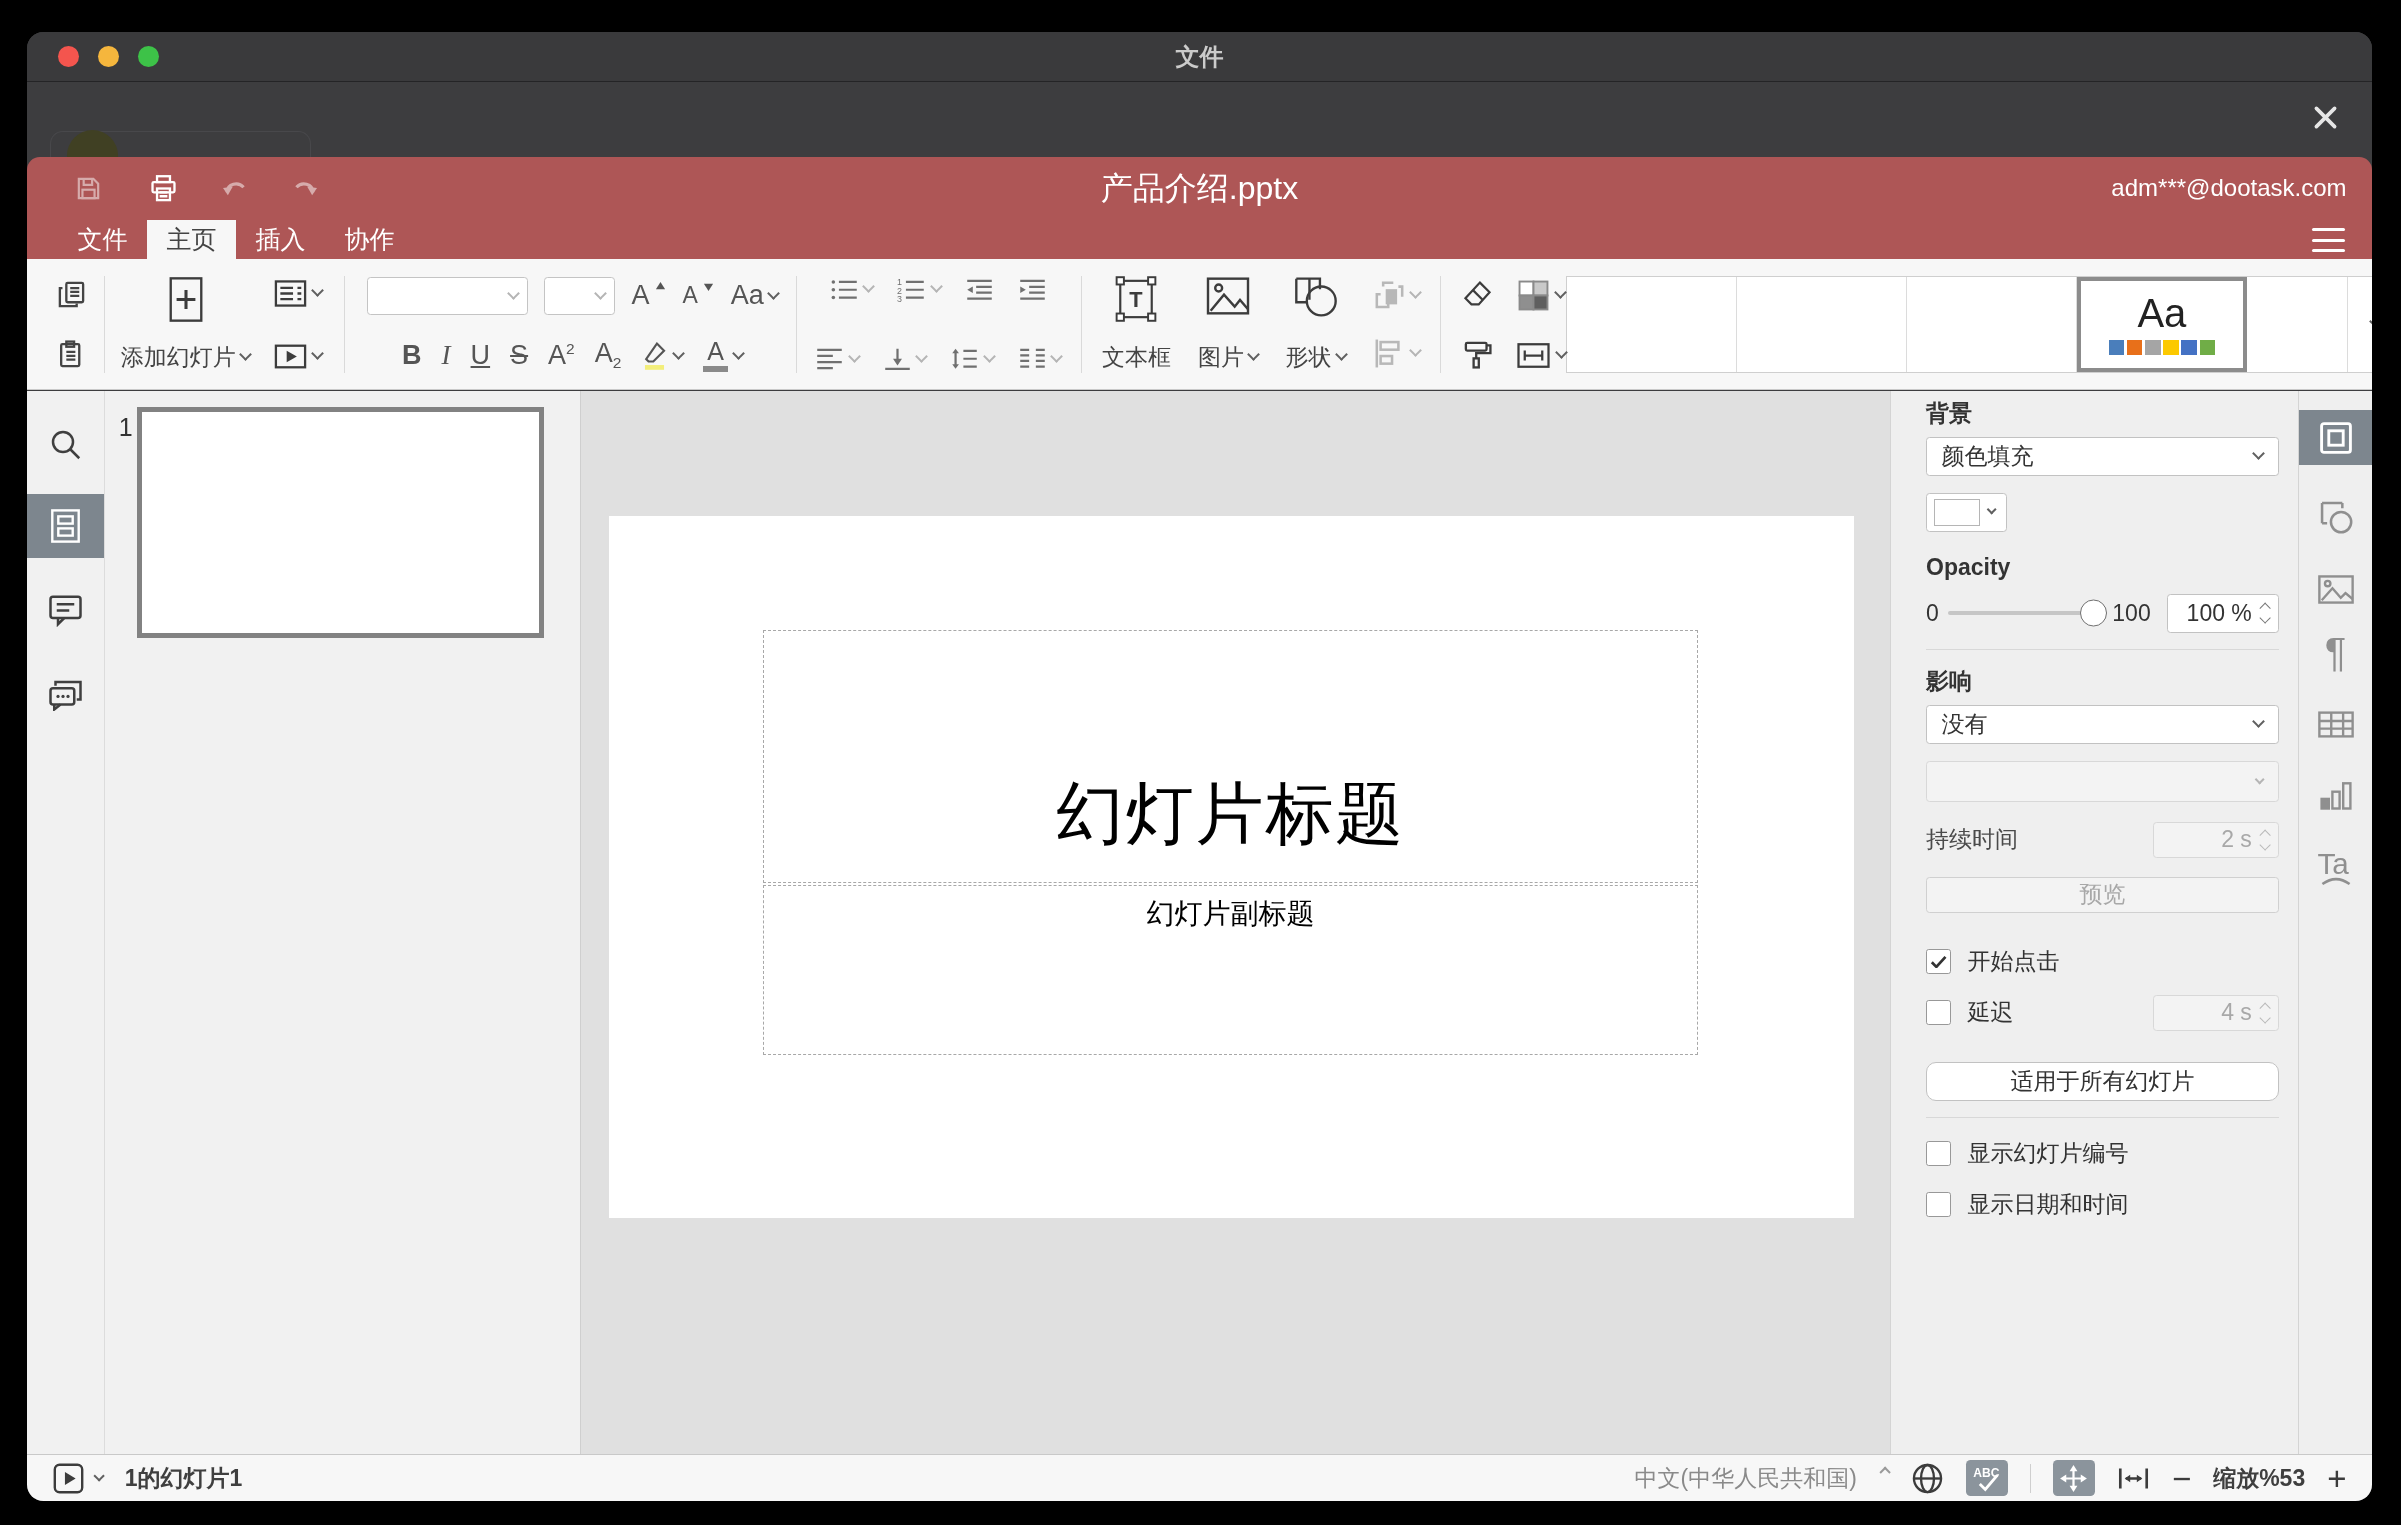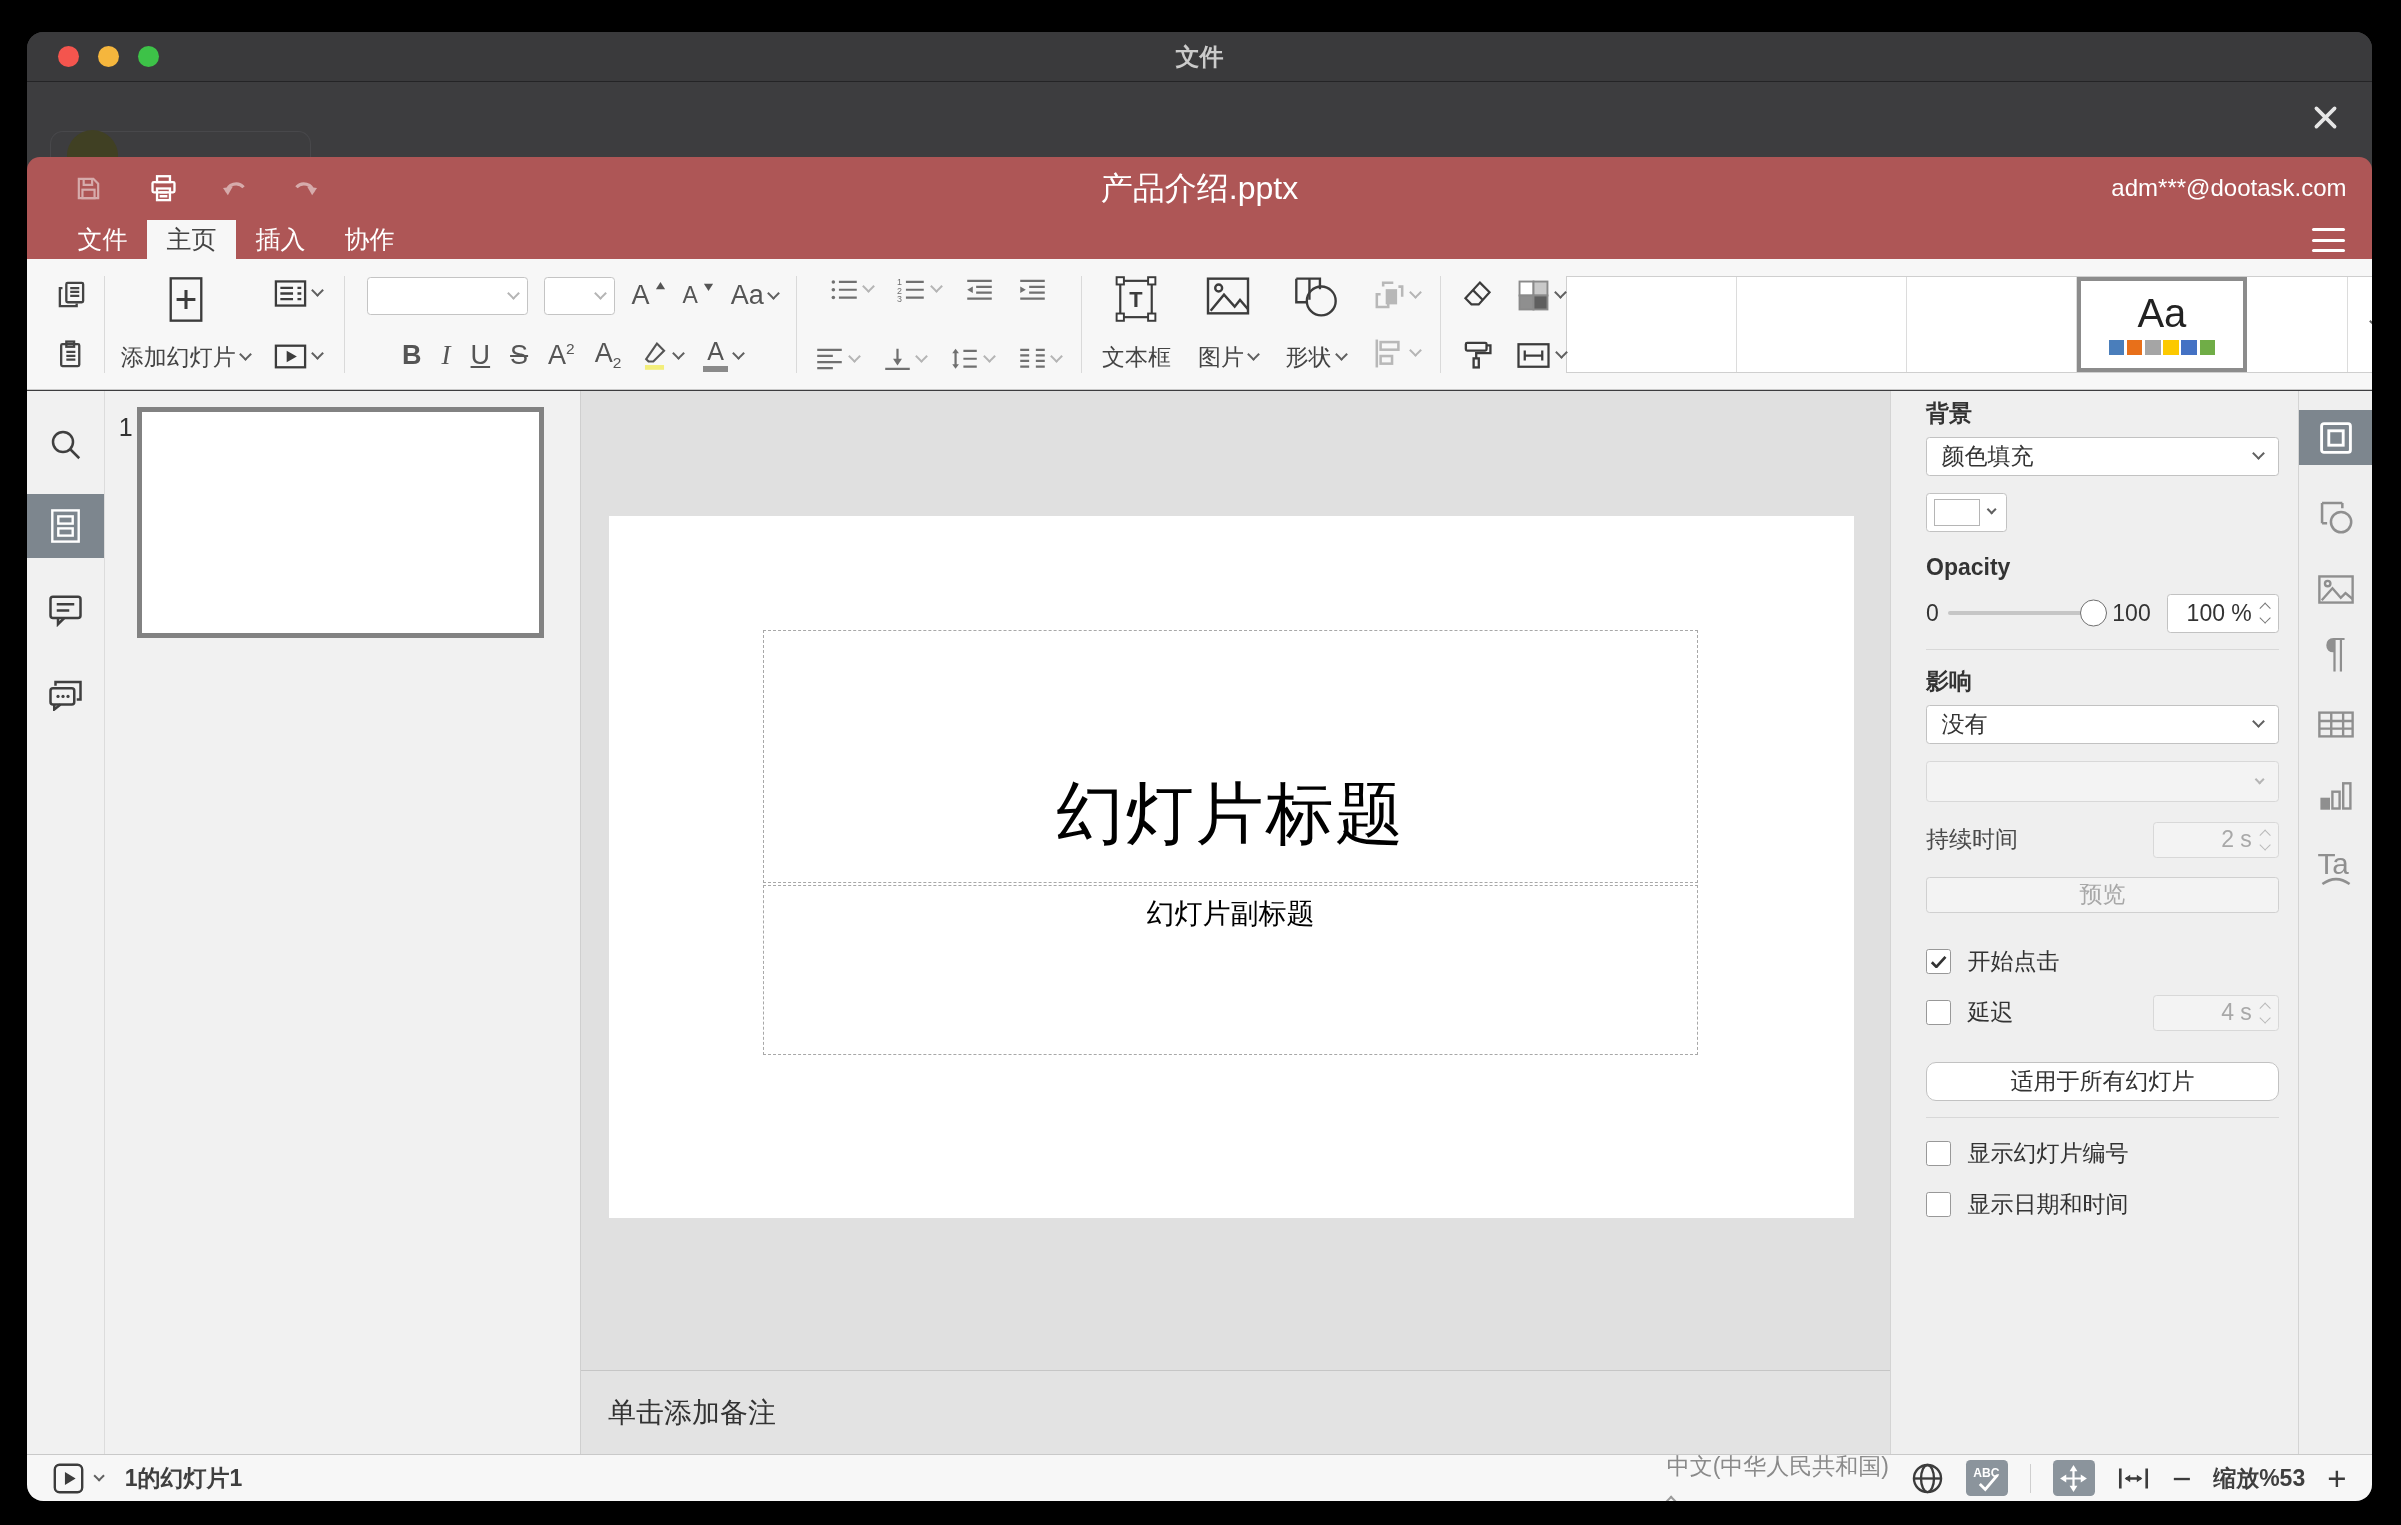--- a/index.html
+++ b/index.html
@@ -120,21 +120,21 @@
 
   
   .rrail{width:74px;flex:0 0 74px;background:#efefef;border-left:0.9px solid #d4d4d4;position:relative;}
   .rrail .rb{position:absolute;left:0;width:100%;display:flex;align-items:center;justify-content:center;cursor:pointer;}
 
   
   .statusbar{position:absolute;bottom:0;left:0;width:100%;height:47px;background:#f7f7f7;
     border-top:0.9px solid #c9c9c9;display:flex;align-items:center;padding:0 25.5px;font-size:23px;color:#3f3f3f;}
   .sb-ind{font-weight:bold;margin-left:22px;color:#3f3f3f;}
   .sb-right{margin-left:auto;display:flex;align-items:center;gap:22px;}
-  .sb-lang{color:#8a8a8a;display:flex;align-items:flex-start;gap:9px;cursor:pointer;flex-direction:column;}
+  .sb-lang{color:#8a8a8a;display:flex;align-items:flex-start;gap:24px;cursor:pointer;}
   .caret-up{width:8.2px;height:8.2px;border-right:2.3px solid #9a9a9a;border-bottom:2.3px solid #9a9a9a;
     transform:rotate(-135deg);margin-top:5.5px;}
   .sb-iconbtn{width:42px;height:36px;border-radius:4.6px;display:flex;align-items:center;justify-content:center;cursor:pointer;}
   .sb-iconbtn.on{background:#8b949c;}
   .sb-sep{width:0.9px;height:29px;background:#cfcfcf;}
   .sb-zoom{font-weight:bold;color:#3f3f3f;}
   .sb-pm{font-size:33px;color:#3c3c3c;line-height:1;cursor:pointer;}
   .playwrap{display:flex;align-items:center;gap:11px;cursor:pointer;}
 </style>
 </head>
@@ -541,23 +541,20 @@
       <div class="canvas">
         <div class="slide">
           <div class="ph ph-sub">
             <span>幻灯片副标题</span>
           </div>
           <div class="ph ph-title">
             <span>幻灯片标题</span>
           </div>
         </div>
       </div>
-      <div class="notes">
-        <span>单击添加备注</span>
-      </div>
     </div>
 
     <div class="rpanel">
       <div class="plabel">背景</div>
       <div class="dropdown">
         <span>颜色填充</span>
           <i class="chev"></i>
       </div>
       <div class="swatchbtn">
         <span class="sw"></span>

